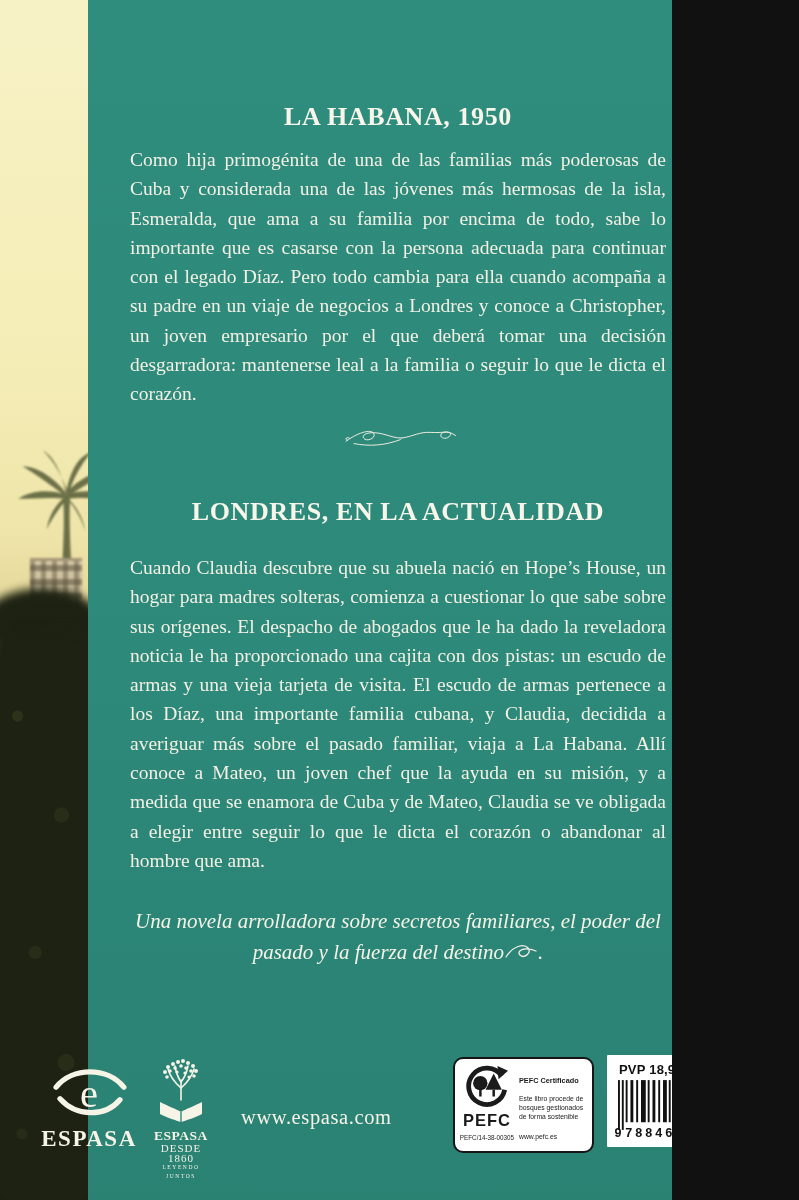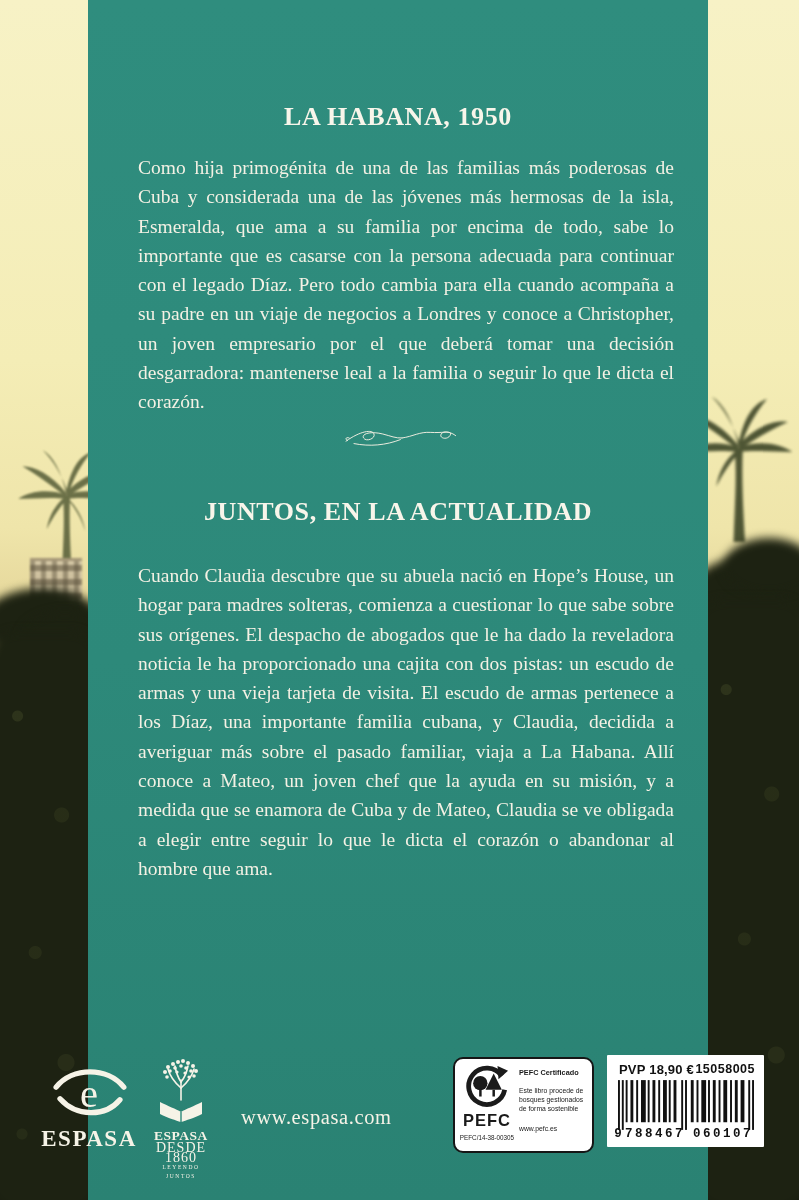--- a/index.html
+++ b/index.html
@@ -1,17 +1,17 @@
 <!DOCTYPE html>
 <html><head>
 <meta charset="utf-8">
 <style>
   html,body{margin:0;padding:0;background:#111;}
   .stage{
-    position:relative;width:799px;height:1200px;overflow:hidden;
+    position:relative;width:672px;height:1200px;overflow:hidden;
     font-family:"Liberation Serif",serif;
   }
   
   .photo{position:absolute;inset:0;z-index:0;
     background:linear-gradient(180deg,
       #f7f2c6 0%, #f4edb6 30%, #efe5aa 44%, #e6d89c 50%, #d8c88d 53%,
       #3d4526 57%, #232917 63%, #181d11 78%, #12160e 100%);
   }
   .palm{position:absolute;}
   .palm-left{left:14px;top:446px;width:102px;height:132px;opacity:.88;filter:blur(1.2px);}
@@ -31,47 +31,47 @@
       radial-gradient(circle at 75% 75%, rgba(130,140,75,.20) 0 8px, transparent 9px),
       radial-gradient(circle at 25% 88%, rgba(110,120,60,.22) 0 5px, transparent 6px);}
   
   .panel{position:absolute;left:88px;top:0;width:620px;height:1200px;z-index:1;
     background:linear-gradient(180deg,#2f8d7e,#2d897a 55%,#2a8273);
     color:#f6f3e7;}
   .sec-heading{position:absolute;left:0;width:620px;margin:0;text-align:center;
     font-size:26px;font-weight:bold;letter-spacing:.6px;color:#f8f5ea;}
   .h1950{top:102px;}
   .htoday{top:497px;}
-  .body{position:absolute;left:42px;width:536px;margin:8px;
+  .body{position:absolute;left:42px;width:536px;margin:0;
     font-size:19.5px;line-height:29.3px;text-align:justify;color:#f4f1e4;}
   .p1950{top:145px;}
   .ptoday{top:553px;}
   .ornament{position:absolute;top:424px;left:0;width:620px;text-align:center;}
   .tagline{position:absolute;top:906px;left:0;width:620px;text-align:center;
     font-style:italic;font-size:21px;line-height:31px;color:#f6f3e7;}
   .swash{vertical-align:-3px;}
   
   .espasa-logo{position:absolute;left:38px;top:1062px;width:102px;text-align:center;z-index:2;color:#f6f3e7;}
   .espasa-word{font-size:23px;font-weight:bold;letter-spacing:1.5px;margin-top:2px;}
   .imprint{position:absolute;left:149px;top:1058px;width:64px;text-align:center;z-index:2;color:#f6f3e7;}
   .imprint-name{font-size:13.5px;font-weight:bold;letter-spacing:.5px;line-height:14px;margin-top:1px;}
-  .imprint-since{font-size:14px;letter-spacing:1px;line-height:10px;}
+  .imprint-since{font-size:11px;letter-spacing:1px;line-height:10px;}
   .imprint-motto{font-size:5.5px;letter-spacing:1.6px;line-height:9px;}
   .urls{position:absolute;left:224px;top:1100px;z-index:2;color:#f6f3e7;}
   .url{font-size:20.5px;letter-spacing:.6px;line-height:34px;margin-left:17px;}
   
   .pefc{position:absolute;left:453px;top:1057px;width:137px;height:92px;z-index:2;
     background:#fff;border:2px solid #161616;border-radius:10px;
     font-family:"Liberation Sans",sans-serif;color:#1a1a1a;}
   .pefc-left{position:absolute;left:0;top:0;width:64px;text-align:center;}
   .pefc-left svg{margin-top:5px;}
   .pefc-word{font-size:16.5px;font-weight:bold;letter-spacing:1px;line-height:16px;}
   .pefc-code{font-size:6.3px;line-height:8px;margin-top:6px;white-space:nowrap;}
   .pefc-right{position:absolute;left:64px;top:9px;width:70px;}
-  .pefc-title{font-size:7.3px;font-weight:bold;line-height:9px;}
+  .pefc-title{font-size:7.3px;font-weight:bold;line-height:9px;margin-top:8px;}
   .pefc-line{font-size:6.8px;line-height:9px;}
   .pefc-body{margin-top:9px;}
   .pefc-url{font-size:6.8px;margin-top:12px;}
   
   .pricebox{position:absolute;left:607px;top:1055px;width:157px;height:92px;z-index:2;
     background:#fff;border-radius:1px;font-family:"Liberation Sans",sans-serif;color:#111;}
   .price-row{position:absolute;left:12px;right:9px;top:7px;display:flex;justify-content:space-between;}
   .pvp{font-size:13px;font-weight:bold;letter-spacing:.2px;}
   .prodcode{font-size:12.5px;font-weight:bold;letter-spacing:.5px;}
   .bars{position:absolute;left:11px;top:24px;}
@@ -128,23 +128,31 @@
 
     <div class="ornament">
       <svg width="120" height="28" viewBox="0 0 150 30" fill="none" stroke="#f2efe2" stroke-width="1.2" stroke-linecap="round">
         <path d="M10,19 C28,6 43,4 45,10 C47,16 35,20 32,15 C29,10 40,6 56,10 C66,12.5 72,15.5 80,15"></path>
         <path d="M80,15 C94,13 102,7 116,8 C132,9 144,5 140,12 C136,18 126,15 129,10 C132,5 142,8 147,12"></path>
         <path d="M20,22 C40,26 60,24 78,17"></path>
         <path d="M14,15 C10,13 8,17 12,18"></path>
       </svg>
     </div>
 
-    <h2 class="sec-heading htoday">JUNTOS, EN LA ACTUALIDAD</h2>
+    <h2 class="sec-heading htoday">LONDRES, EN LA ACTUALIDAD</h2>
     <p class="body ptoday">Cuando Claudia descubre que su abuela nació en Hope’s House, un hogar para madres solteras, comienza a cuestionar lo que sabe sobre sus orígenes. El despacho de abogados que le ha dado la reveladora noticia le ha proporcionado una cajita con dos pistas: un escudo de armas y una vieja tarjeta de visita. El escudo de armas pertenece a los Díaz, una importante familia cubana, y Claudia, decidida a averiguar más sobre el pasado familiar, viaja a La Habana. Allí conoce a Mateo, un joven chef que la ayuda en su misión, y a medida que se enamora de Cuba y de Mateo, Claudia se ve obligada a elegir entre seguir lo que le dicta el corazón o abandonar al hombre que ama.</p>
 
+    <div class="tagline">
+      <div>Una novela arrolladora sobre secretos familiares, el poder del</div>
+      <div>
+        <span>pasado y la fuerza del destino</span><svg class="swash" width="34" height="20" viewBox="0 0 34 20" fill="none" stroke="#f2efe2" stroke-width="1.3" stroke-linecap="round">
+            <path d="M2,15 C9,4 20,1 24,6 C28,11 20,17 16,13 C12,9 20,4 32,9"></path>
+          </svg><span>.</span>
+      </div>
+    </div>
   </div>
 
   <div class="espasa-logo">
     <svg width="84" height="58" viewBox="0 0 84 60">
       <g stroke="#f6f3e7" fill="none" stroke-linecap="round">
         <path d="M8,26 C25,5 61,5 78,26" stroke-width="5.5"></path>
         <path d="M12,38 C29,57 59,57 74,39" stroke-width="5.5"></path>
       </g>
       <text x="42" y="47" text-anchor="middle" font-family="Liberation Serif, serif" font-size="42" fill="#f6f3e7">e</text>
     </svg>

